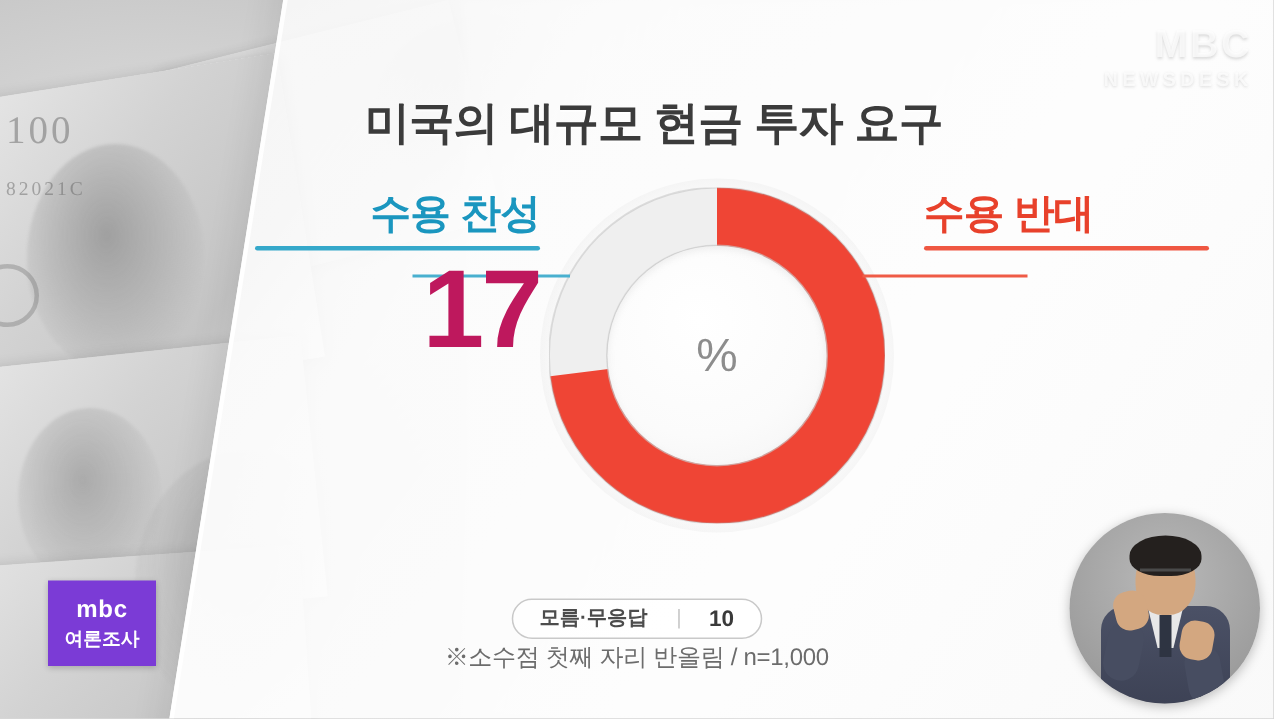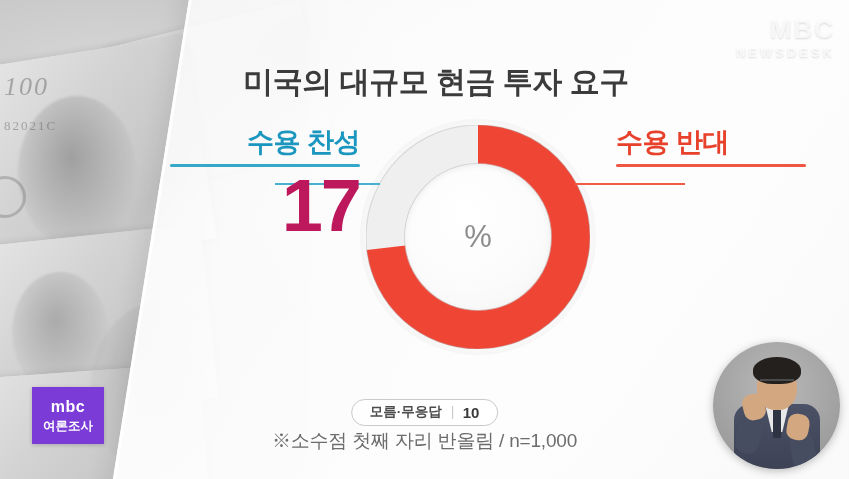--- a/index.html
+++ b/index.html
@@ -177,38 +177,38 @@
   
   .connector { position:absolute; height:2px; }
   .connector.left  { left: 275px; top: 183px; width: 105px; background: #49b0cf; }
   .connector.right { left: 575px; top: 183px; width: 110px; background: #ef5b46; }
 
   
   .pill {
     position: absolute;
     left: 50%; transform: translateX(-50%);
     top: 399px;
-    display: flex; align-items: center; gap: 10px;
+    display: flex; align-items: center; gap: 20px;
     padding: 3px 18px 4px 18px;
     border: 1px solid #c9c9c9;
     border-radius: 14px;
     background: rgba(255,255,255,.75);
     font-size: 13.5px;
     color: #4c4c4c;
     font-weight: bold;
     white-space: nowrap;
   }
   .pill .divider { width:1px; height:13px; background:#c2c2c2; }
   .pill .pill-value { color: #3a3a3a; font-size: 15px; }
 
   .footnote {
     position: absolute;
     left: 0; right: 0; top: 428px;
     text-align: center;
-    font-size: 19px;
+    font-size: 16px;
     color: #6c6c6c;
     letter-spacing: -0.2px;
   }
 
   
   .poll-badge {
     position: absolute; left: 32px; top: 387px;
     width: 72px; height: 57px;
     background: #7b3bd6;
     display:flex; flex-direction:column; align-items:center; justify-content:center;
@@ -273,21 +273,21 @@
 <body>
 
 <div id="stage">
 
   <div class="bg-base"></div>
   <div class="bill b4"></div>
   <div class="portrait p4"></div>
 
   <div class="bill b1"></div>
   <div class="portrait p1"></div>
-  <div class="bill-digits" style="left:4px; top:72px; font-size:26px;font-style:italic;">100</div>
+  <div class="bill-digits" style="left:4px; top:72px; font-size:26px;">100</div>
   <div class="bill-digits" style="left:4px; top:118px; font-size:13px;">82021C</div>
   <div class="bill-oval" style="left:-16px; top:176px; width:42px; height:42px;"></div>
 
   <div class="bill b2"></div>
   <div class="portrait p2"></div>
   <div class="bill b3"></div>
   <div class="portrait p3"></div>
 
   <div class="bg-blur-right"></div>
 

